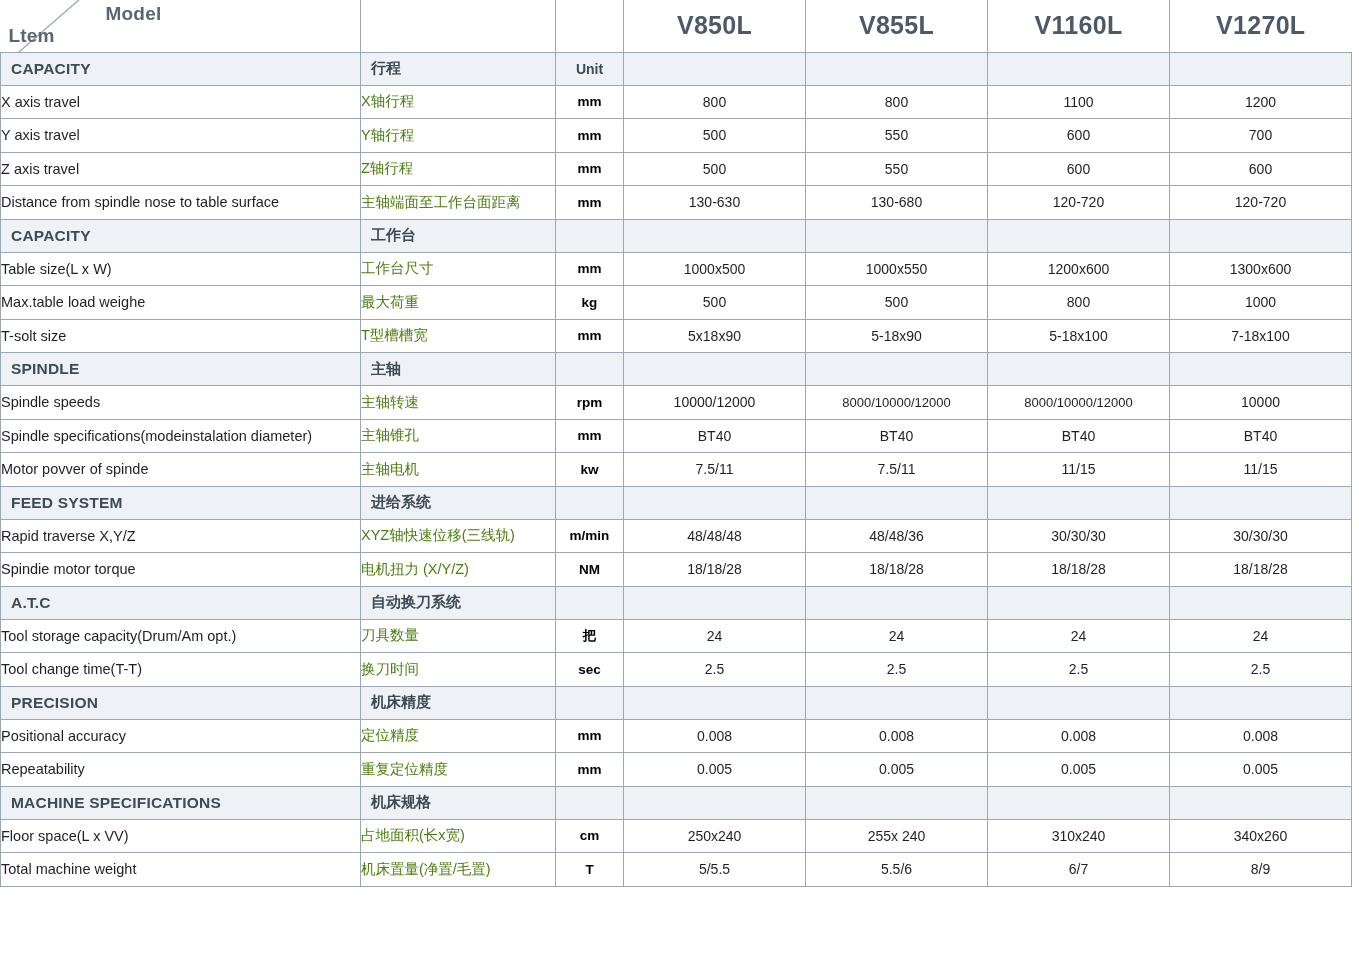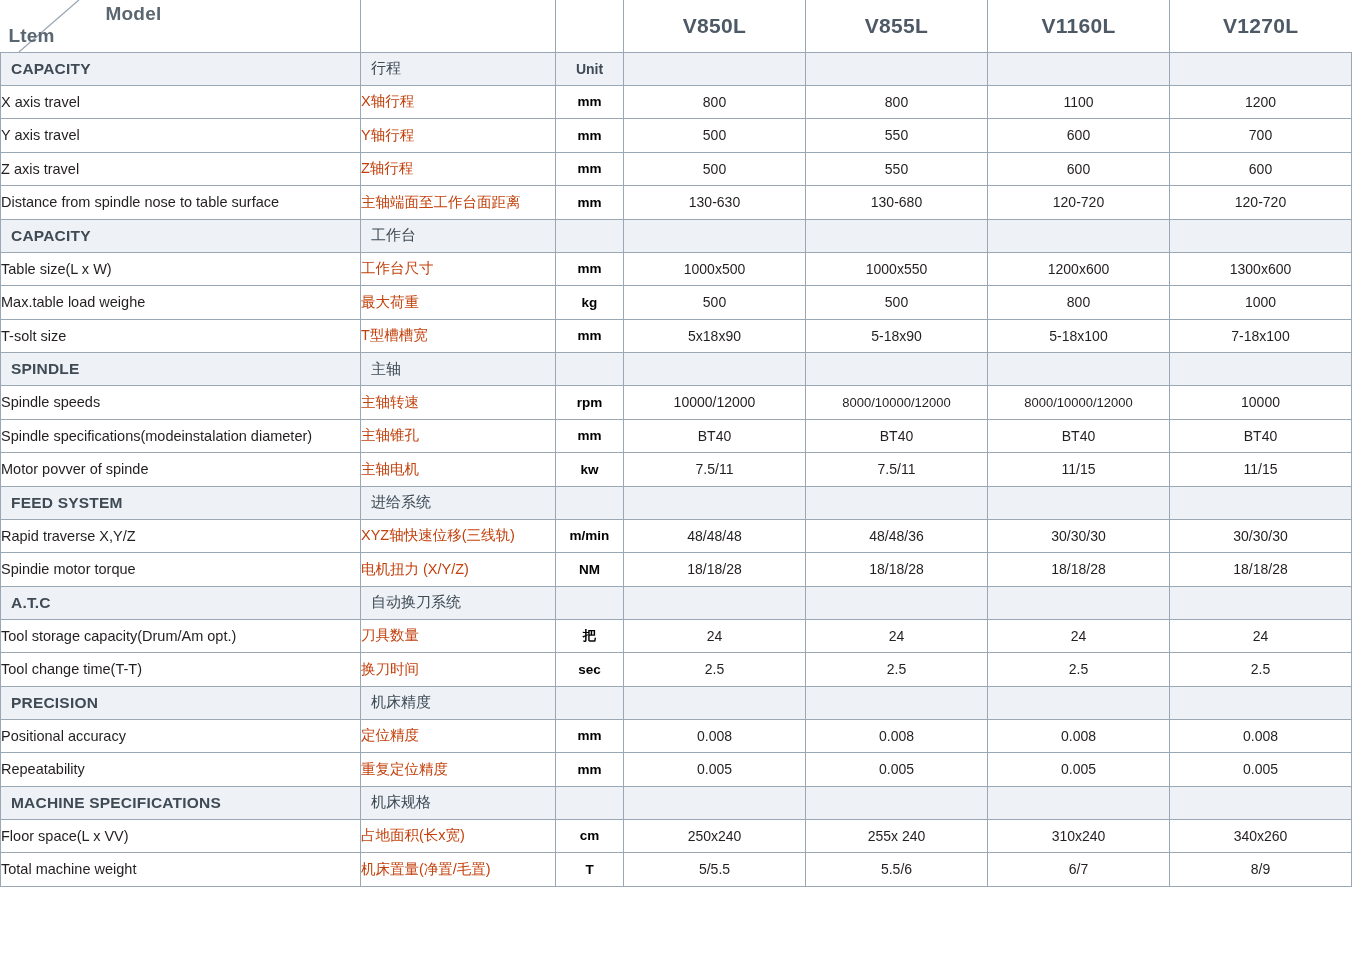--- a/index.html
+++ b/index.html
@@ -65,42 +65,42 @@
     font-size: 19px;
     font-weight: 600;
     color: #5b6770;
     letter-spacing: .2px;
   }
   td.corner-blank {
     border-right: 1px solid #9aa7b4 !important;
   }
   td.model-head {
     text-align: center;
-    font-size: 21px;
+    font-size: 25px;
     font-weight: 700;
     color: #4d5a66;
     border-right: 1px solid #9aa7b4 !important;
     letter-spacing: .3px;
   }
   td.model-head.last { border-right: none !important; }
 
   
   tr.section td {
     background: #eef2f6;
     height: 33px;
   }
   tr.section td.en {
     font-weight: 700;
     font-size: 15.5px;
     color: #3f4a54;
     padding-left: 10px;
     letter-spacing: .2px;
   }
   tr.section td.cn {
-    font-weight: 400;
+    font-weight: 700;
     font-size: 15px;
     color: #3f4a54;
     padding-left: 10px;
   }
   tr.section td.unit {
     font-weight: 700;
     font-size: 14px;
     color: #3f4a54;
     text-align: center;
   }
@@ -112,21 +112,21 @@
   td.en {
     padding-left: 10px;
     font-size: 14.5px;
     color: #231f20;
     white-space: nowrap;
     overflow: hidden;
   }
   td.cn {
     padding-left: 10px;
     font-size: 14.5px;
-    color: #c2410c;
+    color: #4d7c0f;
     white-space: nowrap;
     overflow: hidden;
   }
   td.unit {
     text-align: center;
     font-size: 13.5px;
     font-weight: 700;
     color: #000000;
   }
   td.val {

